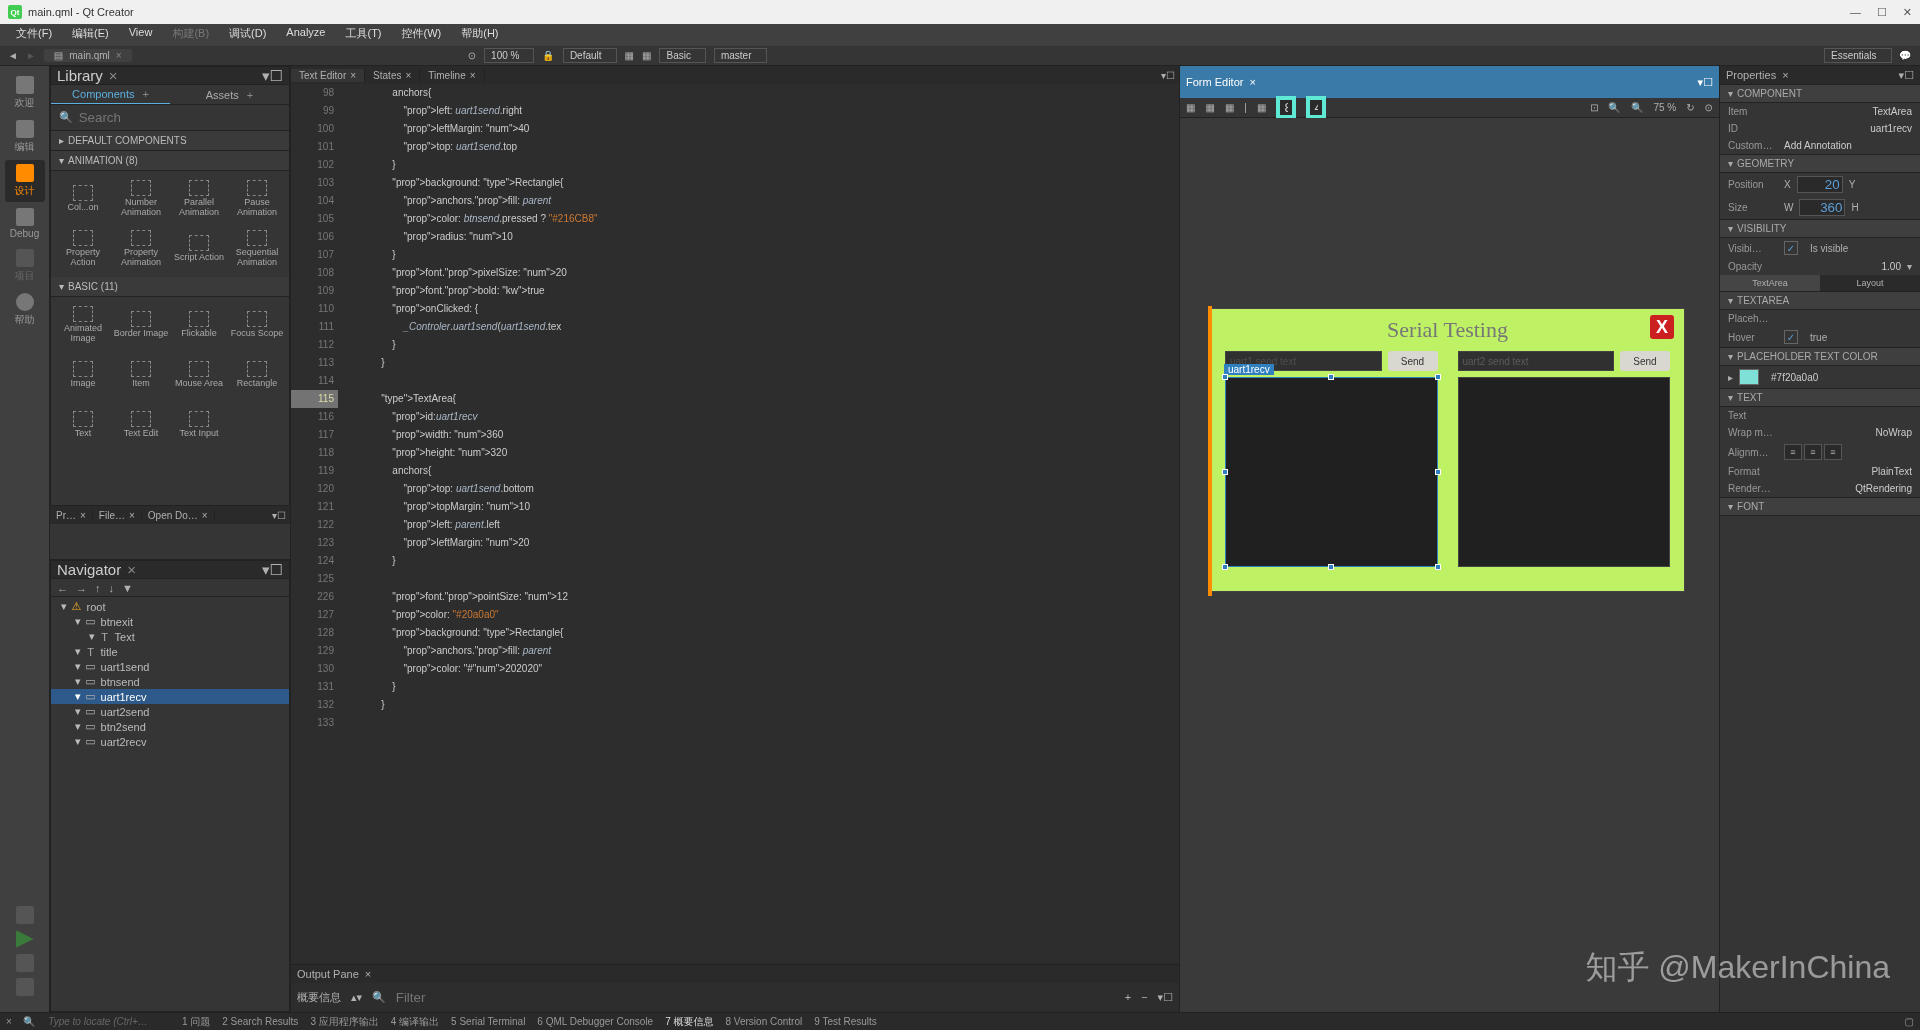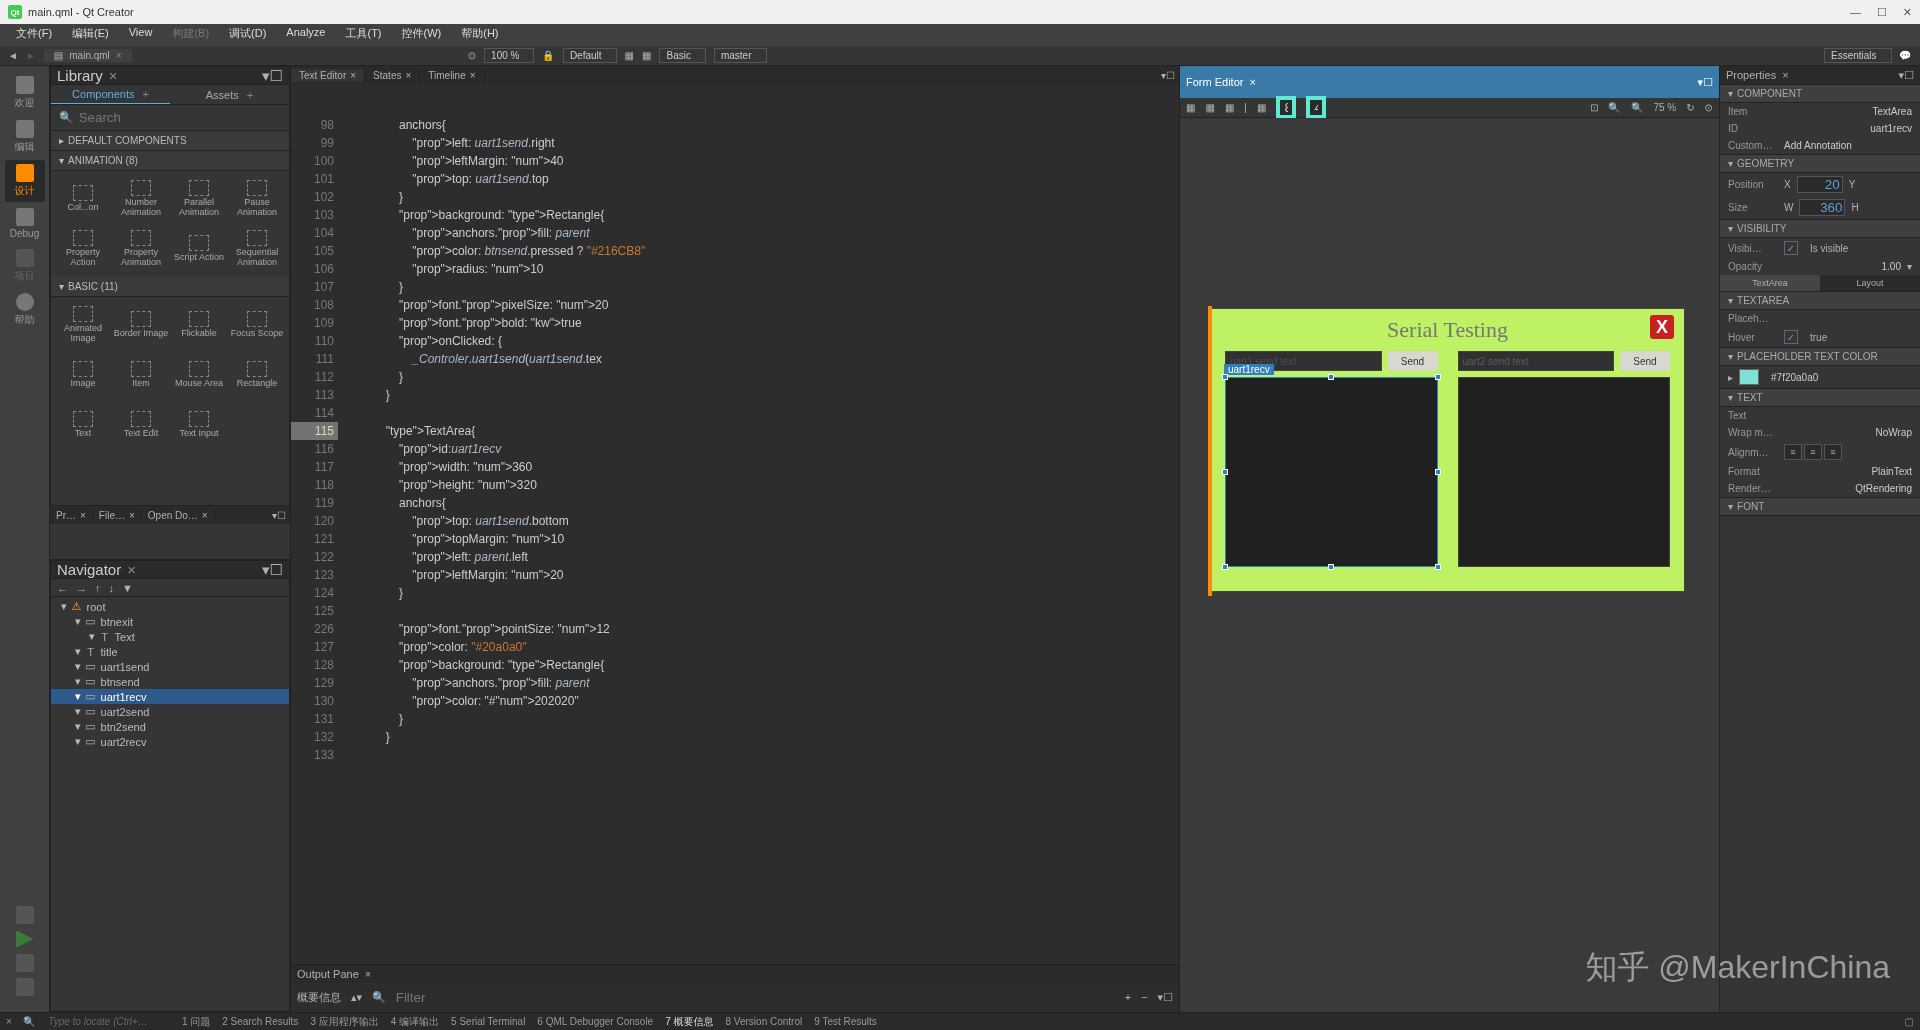--- a/index.html
+++ b/index.html
@@ -47,21 +47,21 @@
 .nav-tree { padding:2px 0;}
 .nav-row { display:flex; align-items:center; padding:1px 6px; gap:4px; color:#bbb;}
 .nav-row.selected { background:#2d5a8a; color:#fff;}
 .nav-row .ind { display:inline-block;}
 .nav-row .icon { width:12px; text-align:center; color:#aaa;}
 .nav-row.warn .icon { color:#ffb020;}
 .column-mid { flex:1; display:flex; flex-direction:column; border-left:1px solid #222; border-right:1px solid #222;}
 .editor-tabs { height:18px; background:#2a2a2a; display:flex; align-items:center; font-size:10px;}
 .ed-tab { padding:1px 8px; border-right:1px solid #222; display:flex; align-items:center; gap:4px;}
 .ed-tab.active { background:#353535;}
-.editor { flex:1; display:flex; overflow:hidden; background:#2d2d2d; font-family:Consolas,monospace; font-size:12px; line-height:18px;margin-top:32px;}
+.editor { flex:1; display:flex; overflow:hidden; background:#2d2d2d; font-family:Consolas,monospace; font-size:10px; line-height:18px;}
 .gutter { width:56px; background:#2d2d2d; color:#777; text-align:right; padding:0 8px 0 0; border-right:1px solid transparent;}
 .gutter .ln { height:18px; padding-right:4px;}
 .gutter .ln.hl { background:#737373; color:#dda;}
 .code { flex:1; padding-left:12px; white-space:pre; color:#ccc;}
 .code .line { height:18px;}
 .id { color:#a9b7c6; font-style:italic;}
 .str { color:#cc7832;}
 .output-pane { height:48px; border-top:1px solid #222;}
 .out-tab { height:18px; background:#2a2a2a; display:flex; align-items:center; padding:0 6px;}
 .out-body { height:28px; display:flex; align-items:center; padding:0 6px; gap:10px;}

